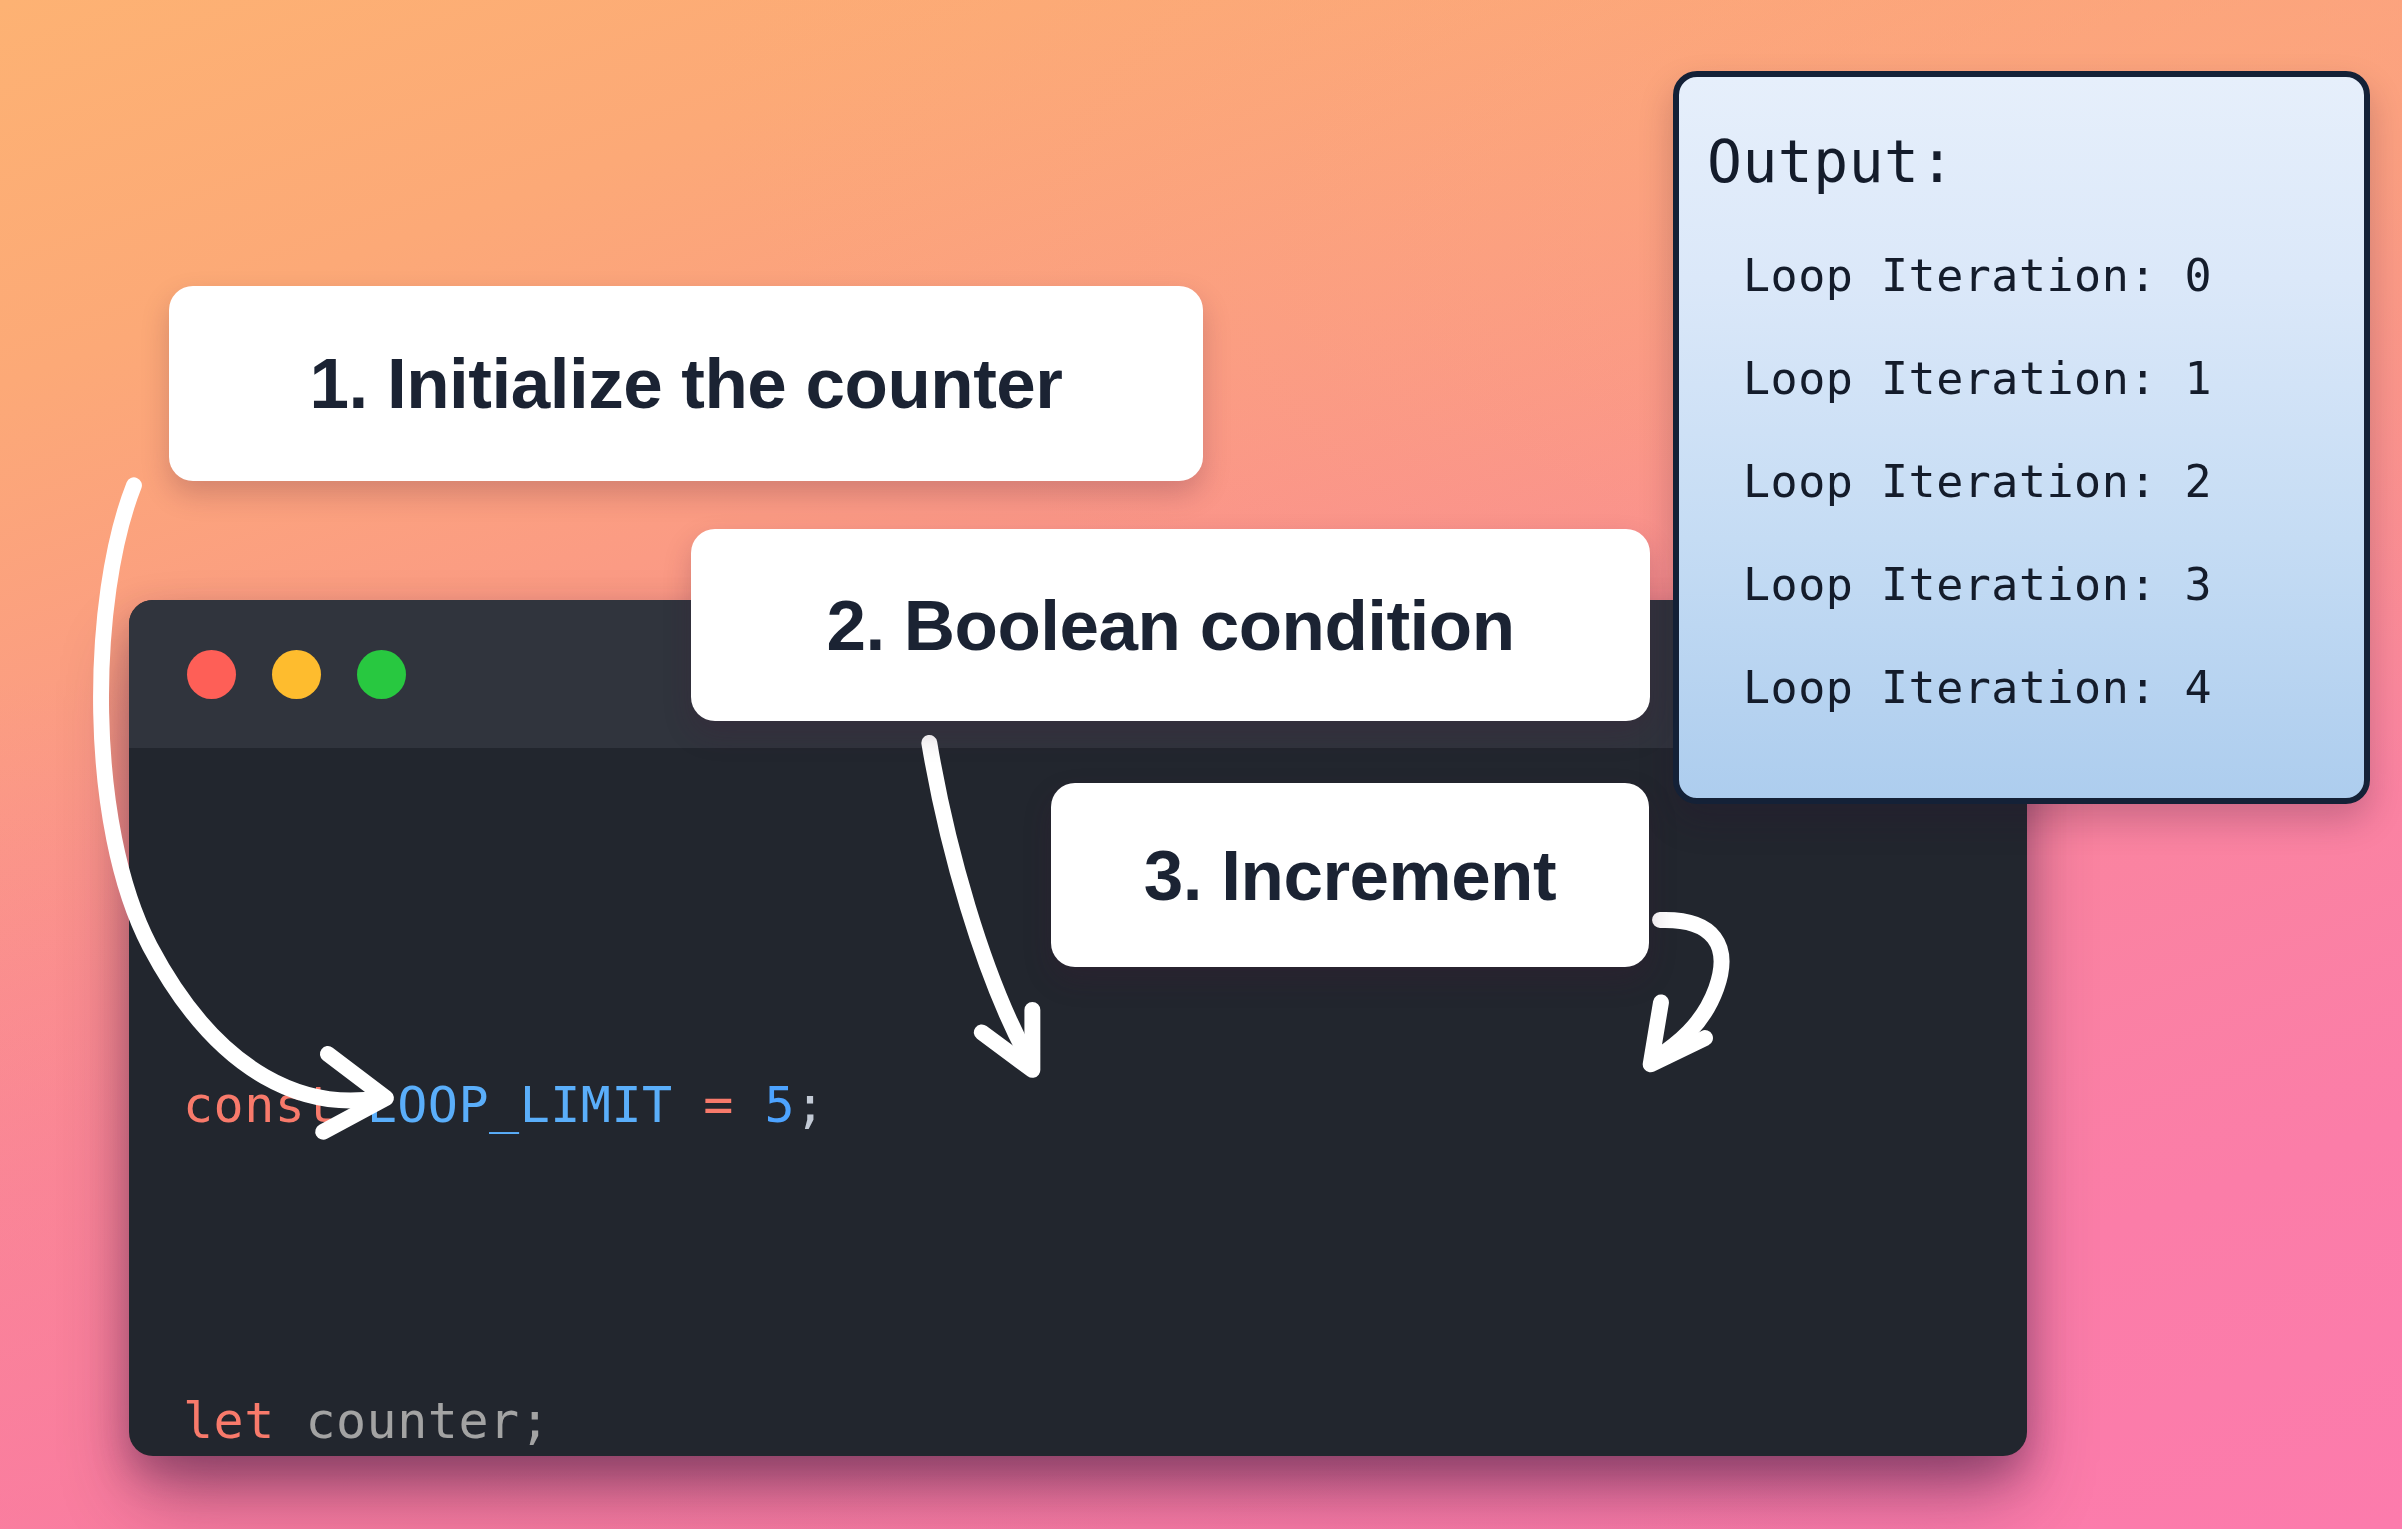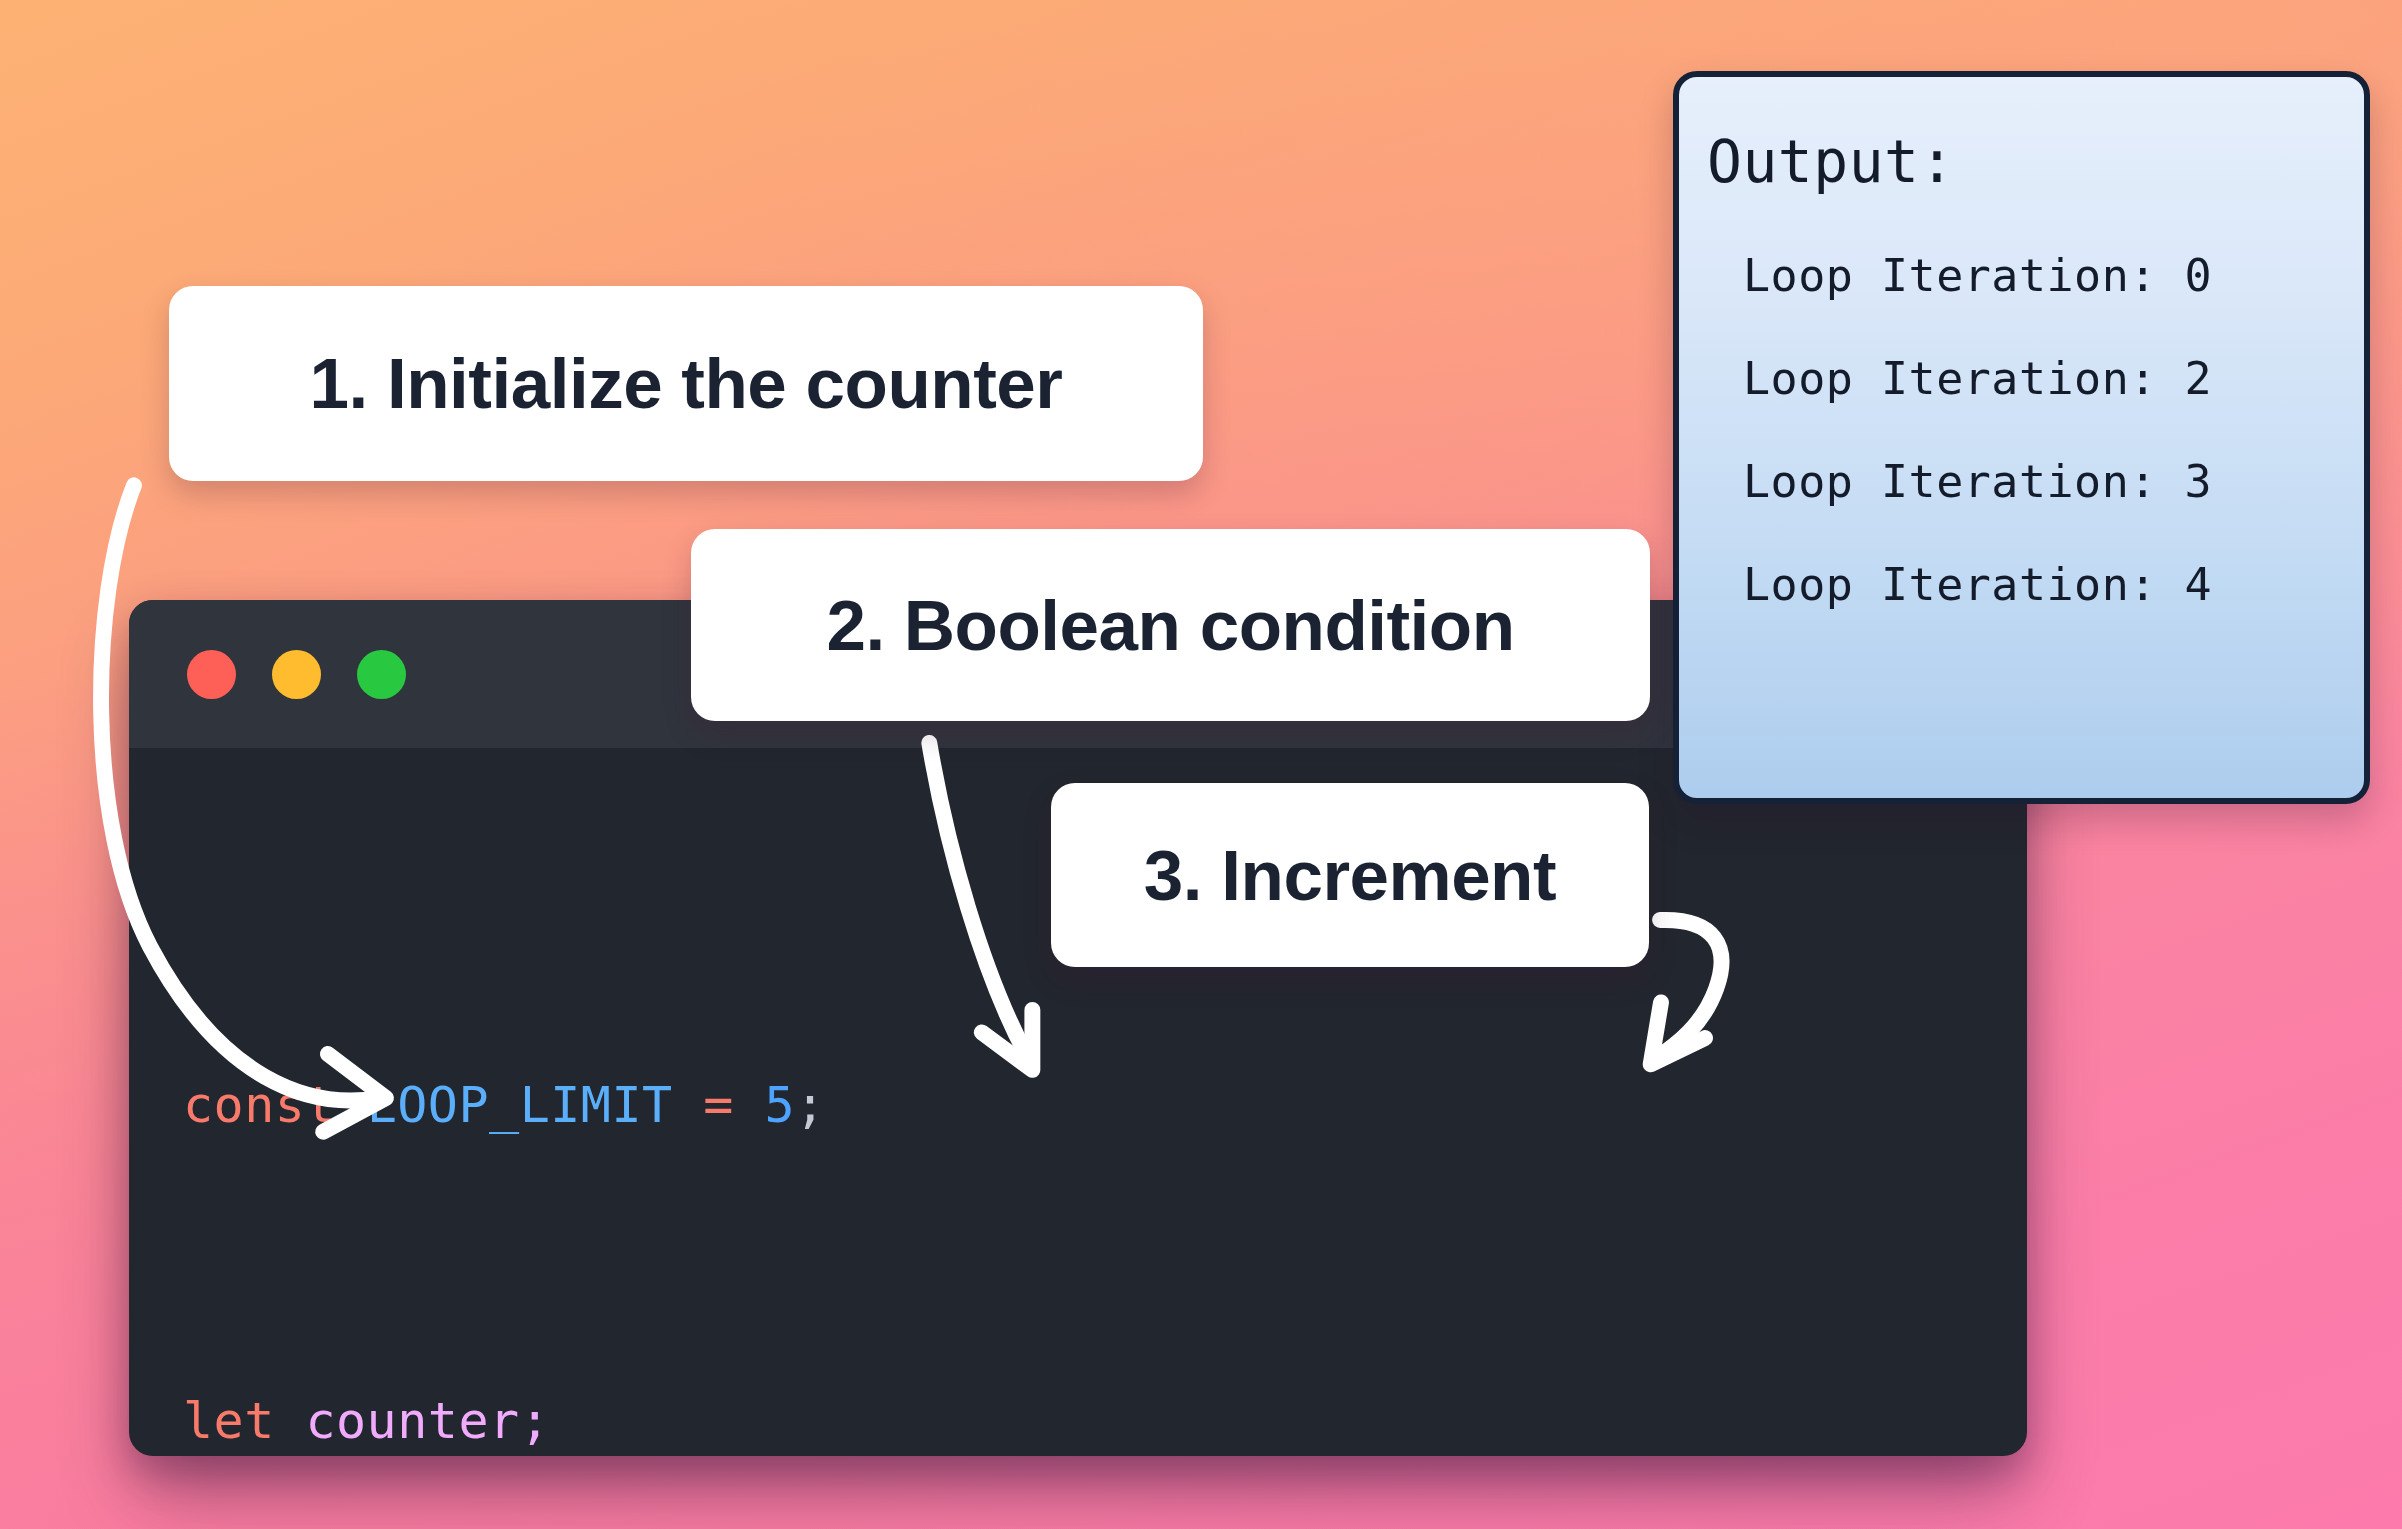--- a/index.html
+++ b/index.html
@@ -76,21 +76,21 @@
     color: #C3CAD5;
     white-space: pre;
     letter-spacing: 0.5px;
   }
   .code-line { height: 79px; }
 
   .tok-key { color: #F87A6B; }
   .tok-const { color: #5AAEFA; }
   .tok-num { color: #4DA3FF; }
   .tok-op { color: #F87A6B; }
-  .tok-plain { color: #f0abfc; }
+  .tok-plain { color: #a3a3a3; }
   .tok-punct { color: #C3CAD5; }
 
   
   .output-panel {
     position: absolute;
     left: 1673px;
     top: 71px;
     width: 697px;
     height: 733px;
     box-sizing: border-box;
@@ -192,20 +192,21 @@
       
 
       
 
     </div>
   </div>
 
   <div class="output-panel">
     <div class="output-title">Output:</div>
     <div class="output-line">Loop Iteration: 0</div>
+    <div class="output-line">Loop Iteration: 1</div>
     <div class="output-line">Loop Iteration: 2</div>
     <div class="output-line">Loop Iteration: 3</div>
     <div class="output-line">Loop Iteration: 4</div>
   </div>
 
   <svg class="arrows" width="2402" height="1529" viewBox="0 0 2564 1632">
     <g fill="none" stroke="#FFFFFF" stroke-width="17" stroke-linecap="round" stroke-linejoin="round">
 
       <path d="M 143 518 C 95 640, 92 880, 160 1010 C 235 1152, 330 1185, 405 1172"></path>
       <path d="M 350 1125 L 412 1172 L 345 1208"></path>

